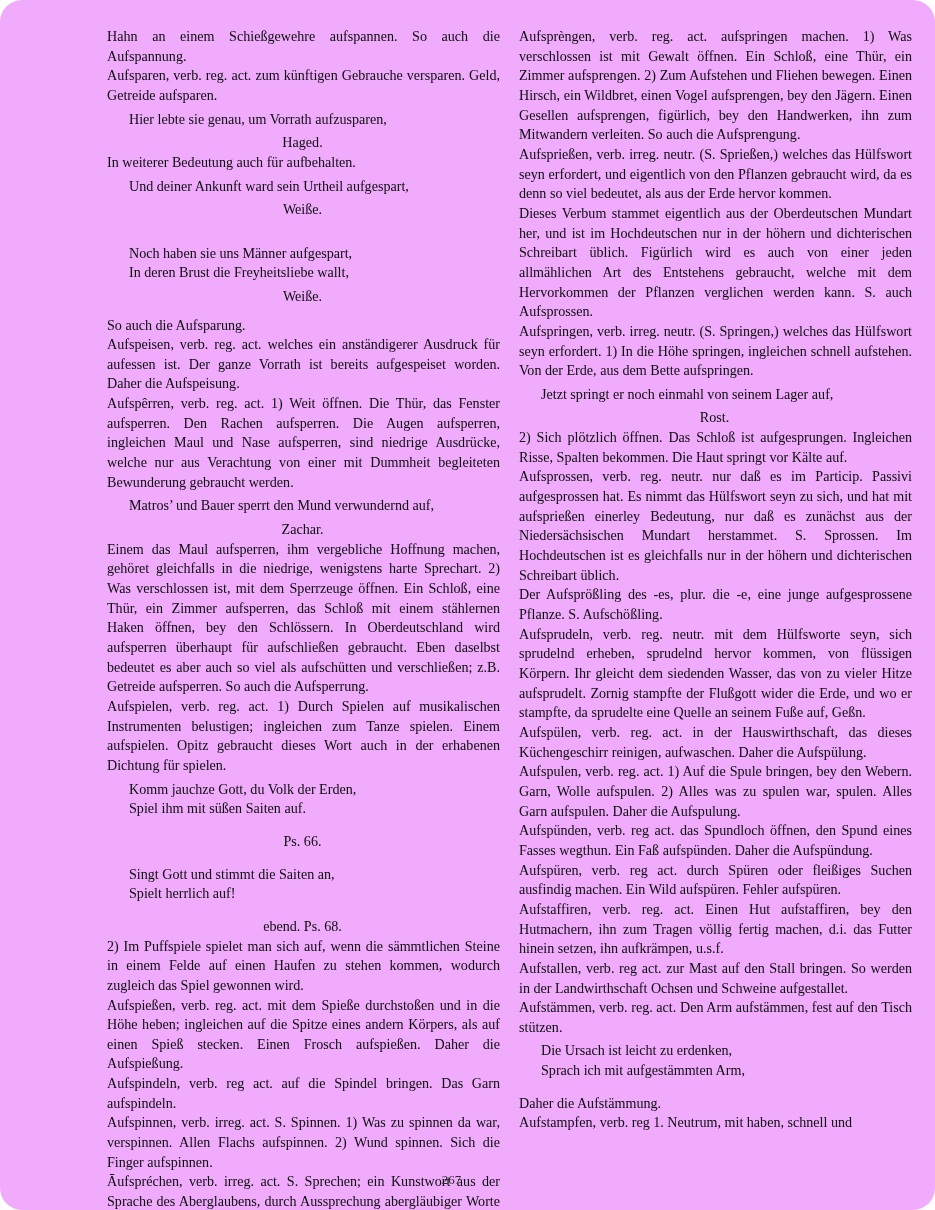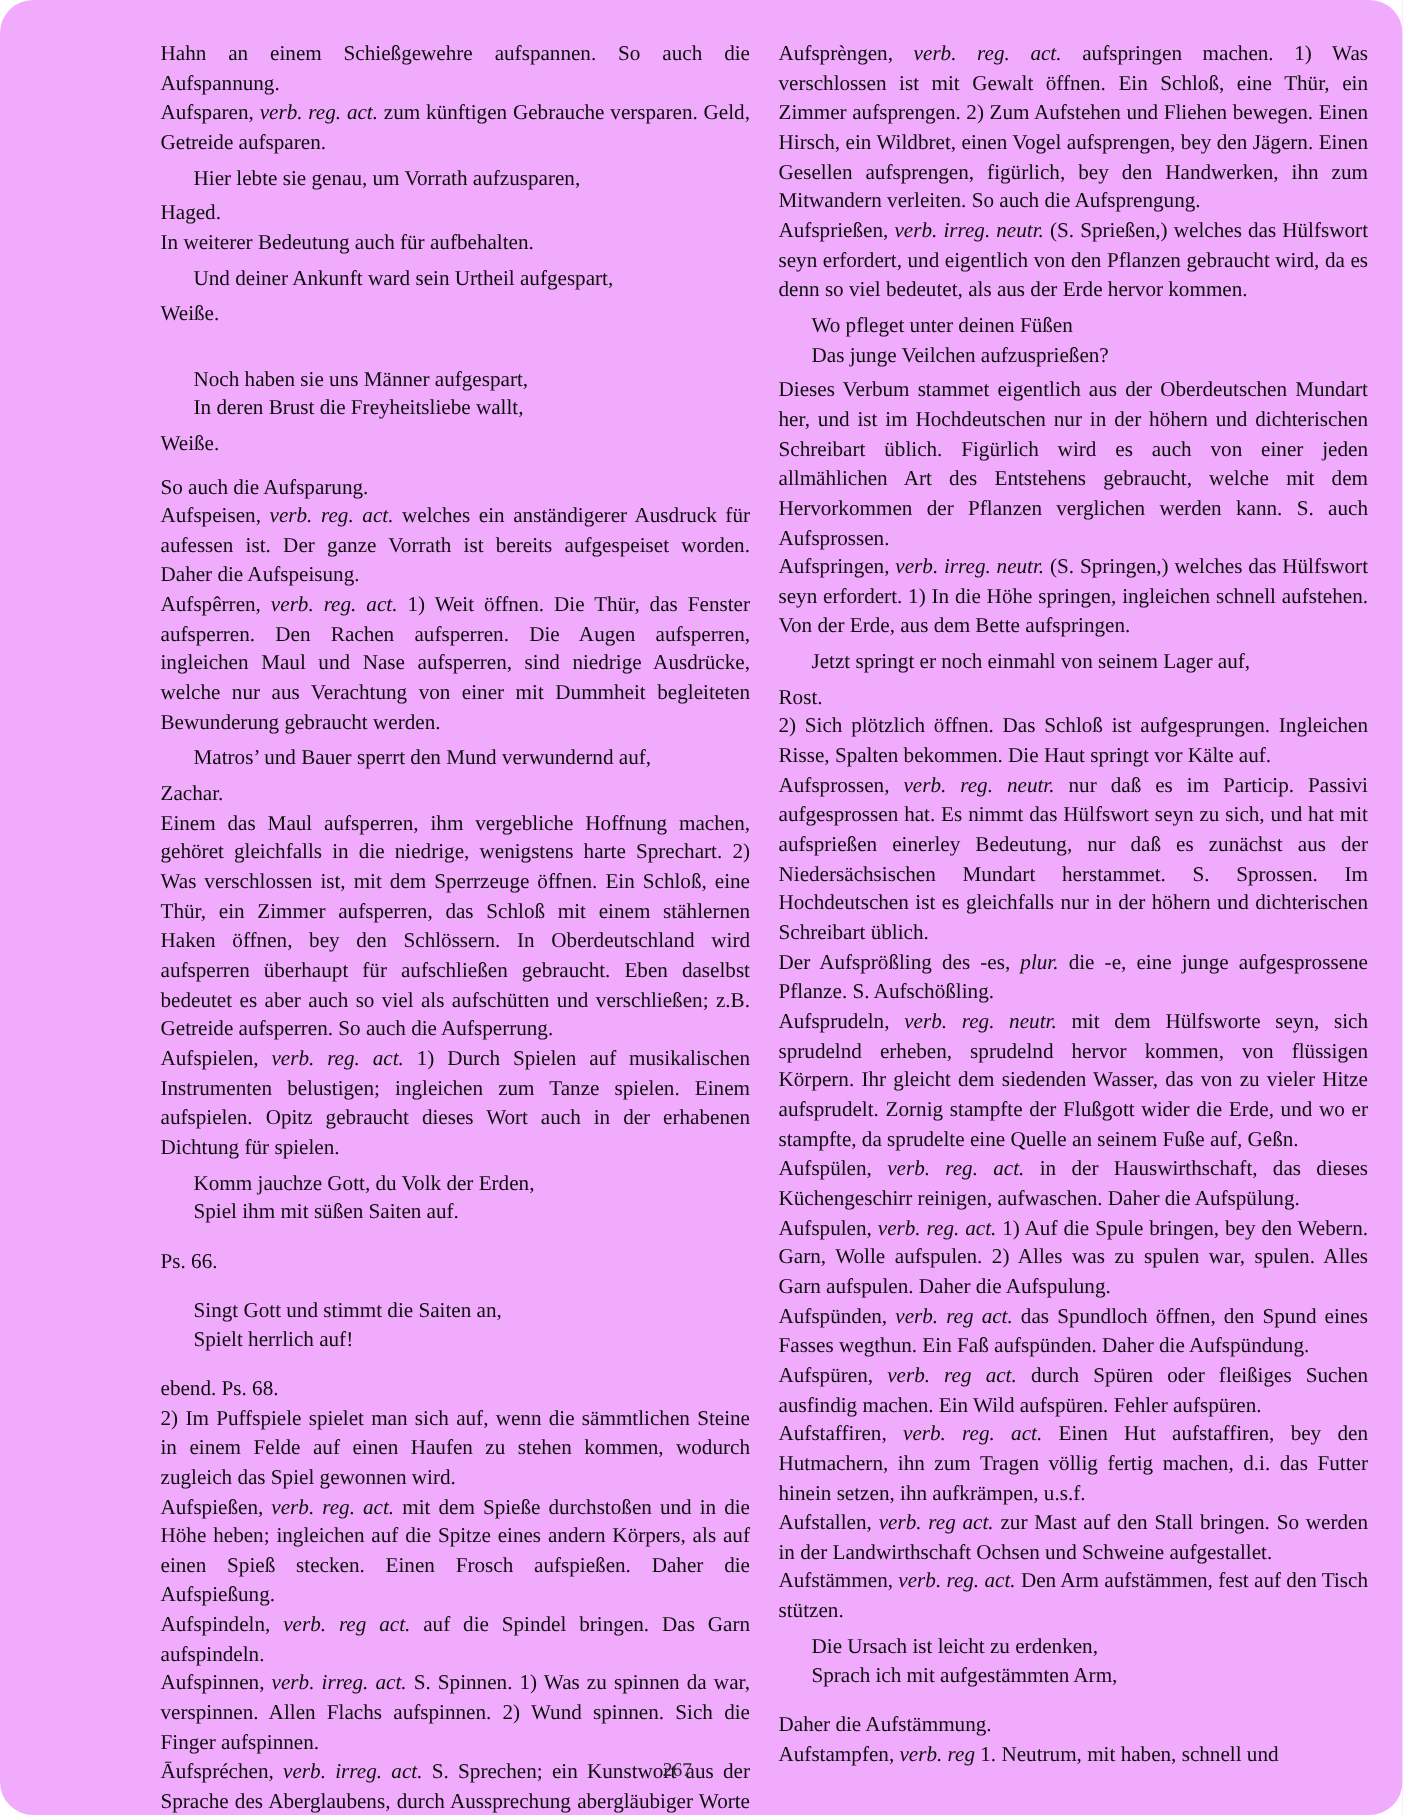--- a/index.html
+++ b/index.html
@@ -41,38 +41,37 @@
     text-justify: inter-word;
     margin: 0;
     hyphens: none;
     -webkit-hyphens: none;
   }
   
   .headword {
     font-weight: normal;
   }
   .gram {
-    font-style: italic;
   }
   .verse {
     font-size: 14.1px;
     line-height: 19.65px;
     margin: 0;
     padding-left: 18px;
     text-align: left;
     white-space: nowrap;
   }
   .verse-block {
     margin: 4px;
   }
   .attrib {
     font-size: 14.1px;
     line-height: 19.65px;
     margin: 0;
-    text-align: left;
+    text-align: center;
     padding-right: 2px;
   }
   .gap {
     height: 19.65px;
   }
   .gap-small {
     height: 9px;
   }
   .folio {
     position: absolute;
@@ -134,24 +133,20 @@
         <div class="para">2) Im Puffspiele spielet man sich auf, wenn die sämmtlichen Steine in einem Felde auf einen Haufen zu stehen kommen, wodurch zugleich das Spiel gewonnen wird.</div>
         <div class="entry"><span class="headword">Aufspießen</span>, <span class="gram">verb. reg. act.</span> <span>mit dem Spieße durchstoßen und in die Höhe heben; ingleichen auf die Spitze eines andern Körpers, als auf einen Spieß stecken. Einen Frosch aufspießen. Daher die Aufspießung.</span></div>
         <div class="entry"><span class="headword">Aufspindeln</span>, <span class="gram">verb. reg act.</span> <span>auf die Spindel bringen. Das Garn aufspindeln.</span></div>
         <div class="entry"><span class="headword">Aufspinnen</span>, <span class="gram">verb. irreg. act.</span> <span>S. Spinnen. 1) Was zu spinnen da war, verspinnen. Allen Flachs aufspinnen. 2) Wund spinnen. Sich die Finger aufspinnen.</span></div>
         <div class="entry"><span class="headword">Āufspréchen</span>, <span class="gram">verb. irreg. act.</span> <span>S. Sprechen; ein Kunstwort aus der Sprache des Aberglaubens, durch Aussprechung abergläubiger Worte öffnen. Ein Schloß aufsprechen. Daher’ die Aufsprechung.</span></div>
         <div class="entry"><span class="headword">Aufspreitzen</span>, <span class="gram">verb. reg act.</span> <span>welches aber am häufigsten in Oberdeutschland üblich ist, mit Spreitzen öffnen, vermittelst eines Querholzes aus einander dehnen. Ein ausgeschlachtetes Kalb aufspreitzen. Ingleichen überhaupt für aufsperren in der ersten Bedeutung. Die Thür aufspreitzen. So auch die Aufspreitzung.</span></div>
       </div>
     <div class="col" id="col-right">
         <div class="entry"><span class="headword">Aufsprèngen</span>, <span class="gram">verb. reg. act.</span> <span>aufspringen machen. 1) Was verschlossen ist mit Gewalt öffnen. Ein Schloß, eine Thür, ein Zimmer aufsprengen. 2) Zum Aufstehen und Fliehen bewegen. Einen Hirsch, ein Wildbret, einen Vogel aufsprengen, bey den Jägern. Einen Gesellen aufsprengen, figürlich, bey den Handwerken, ihn zum Mitwandern verleiten. So auch die Aufsprengung.</span></div>
         <div class="entry"><span class="headword">Aufsprießen</span>, <span class="gram">verb. irreg. neutr.</span> <span>(S. Sprießen,) welches das Hülfswort seyn erfordert, und eigentlich von den Pflanzen gebraucht wird, da es denn so viel bedeutet, als aus der Erde hervor kommen.</span></div>
-        <div class="verse-block">
-          <div class="verse">Wo pfleget unter deinen Füßen</div>
-          <div class="verse">Das junge Veilchen aufzusprießen?</div>
-        </div>
         <div class="para">Dieses Verbum stammet eigentlich aus der Oberdeutschen Mundart her, und ist im Hochdeutschen nur in der höhern und dichterischen Schreibart üblich. Figürlich wird es auch von einer jeden allmählichen Art des Entstehens gebraucht, welche mit dem Hervorkommen der Pflanzen verglichen werden kann. S. auch Aufsprossen.</div>
         <div class="entry"><span class="headword">Aufspringen</span>, <span class="gram">verb. irreg. neutr.</span> <span>(S. Springen,) welches das Hülfswort seyn erfordert. 1) In die Höhe springen, ingleichen schnell aufstehen. Von der Erde, aus dem Bette aufspringen.</span></div>
         <div class="verse-block">
           <div class="verse">Jetzt springt er noch einmahl von seinem Lager auf,</div>
         </div>
         <div class="attrib">Rost.</div>
         <div class="para">2) Sich plötzlich öffnen. Das Schloß ist aufgesprungen. Ingleichen Risse, Spalten bekommen. Die Haut springt vor Kälte auf.</div>
         <div class="entry"><span class="headword">Aufsprossen</span>, <span class="gram">verb. reg. neutr.</span> <span>nur daß es im Particip. Passivi aufgesprossen hat. Es nimmt das Hülfswort seyn zu sich, und hat mit aufsprießen einerley Bedeutung, nur daß es zunächst aus der Niedersächsischen Mundart herstammet. S. Sprossen. Im Hochdeutschen ist es gleichfalls nur in der höhern und dichterischen Schreibart üblich.</span></div>
         <div class="entry"><span class="headword">Der Aufsprößling</span> <span>des -es,</span> <span class="gram">plur.</span> <span>die -e, eine junge aufgesprossene Pflanze. S. Aufschößling.</span></div>
         <div class="entry"><span class="headword">Aufsprudeln</span>, <span class="gram">verb. reg. neutr.</span> <span>mit dem Hülfsworte seyn, sich sprudelnd erheben, sprudelnd hervor kommen, von flüssigen Körpern. Ihr gleicht dem siedenden Wasser, das von zu vieler Hitze aufsprudelt. Zornig stampfte der Flußgott wider die Erde, und wo er stampfte, da sprudelte eine Quelle an seinem Fuße auf, Geßn.</span></div>

